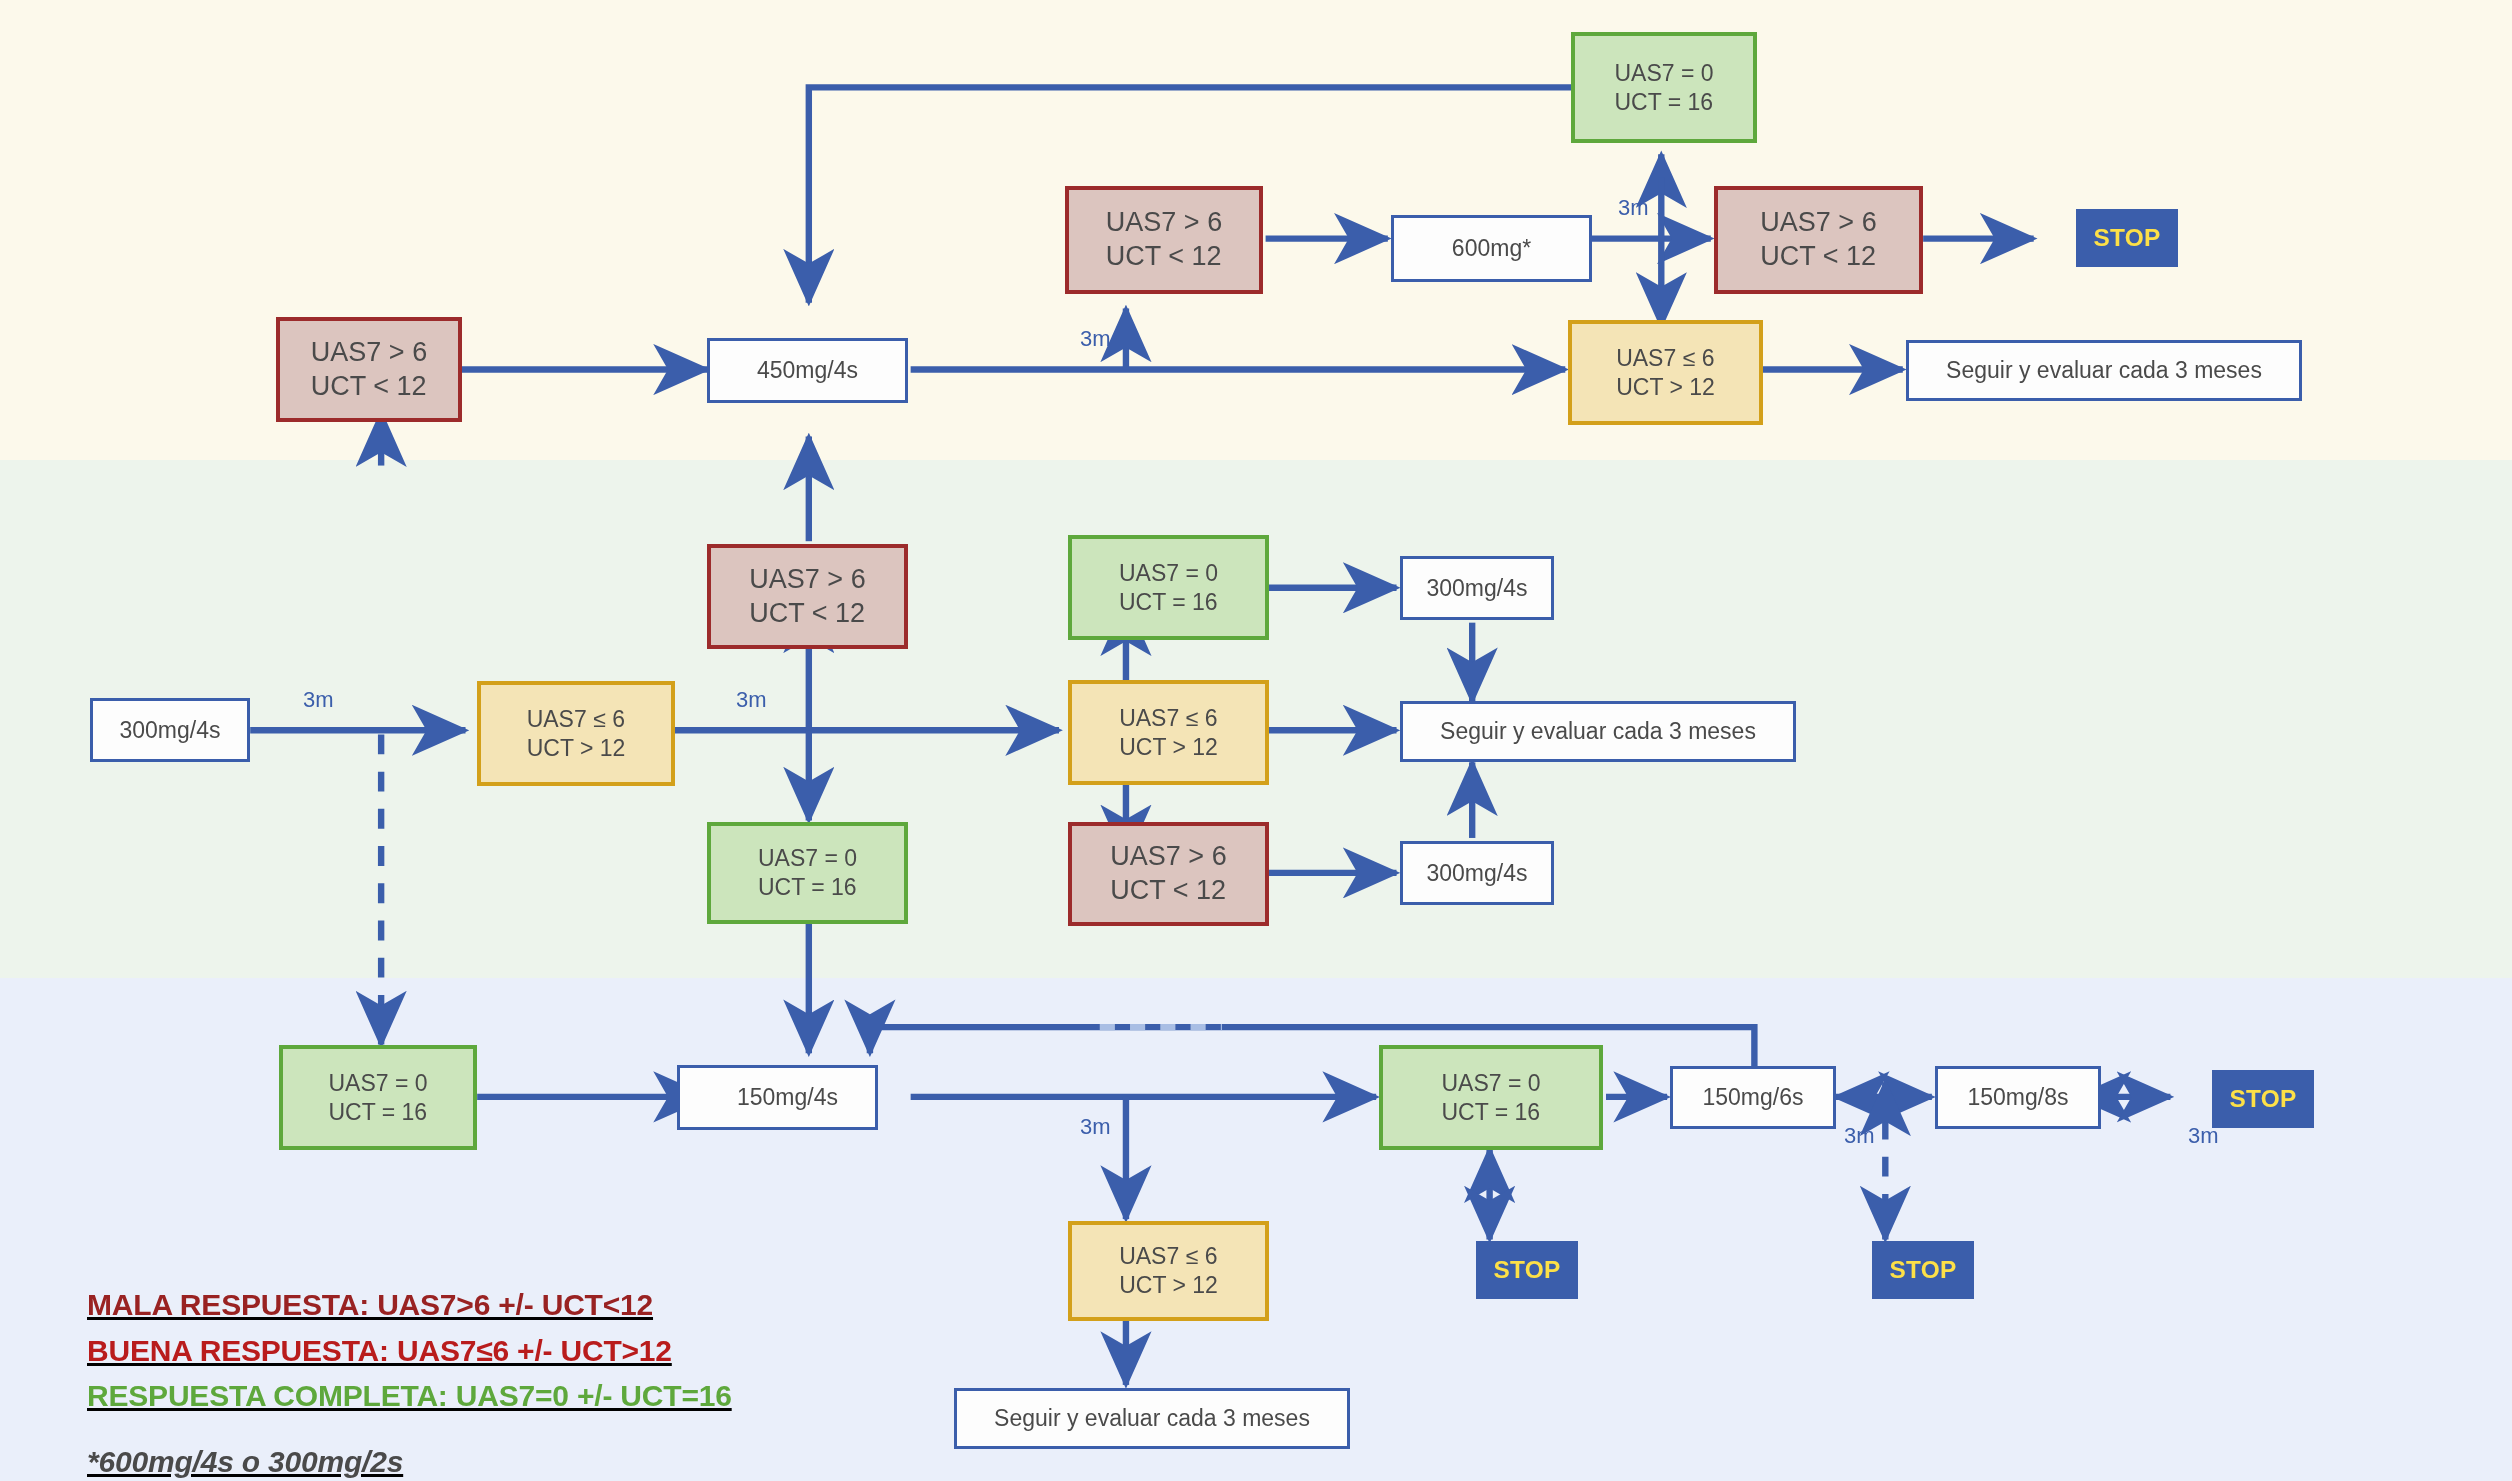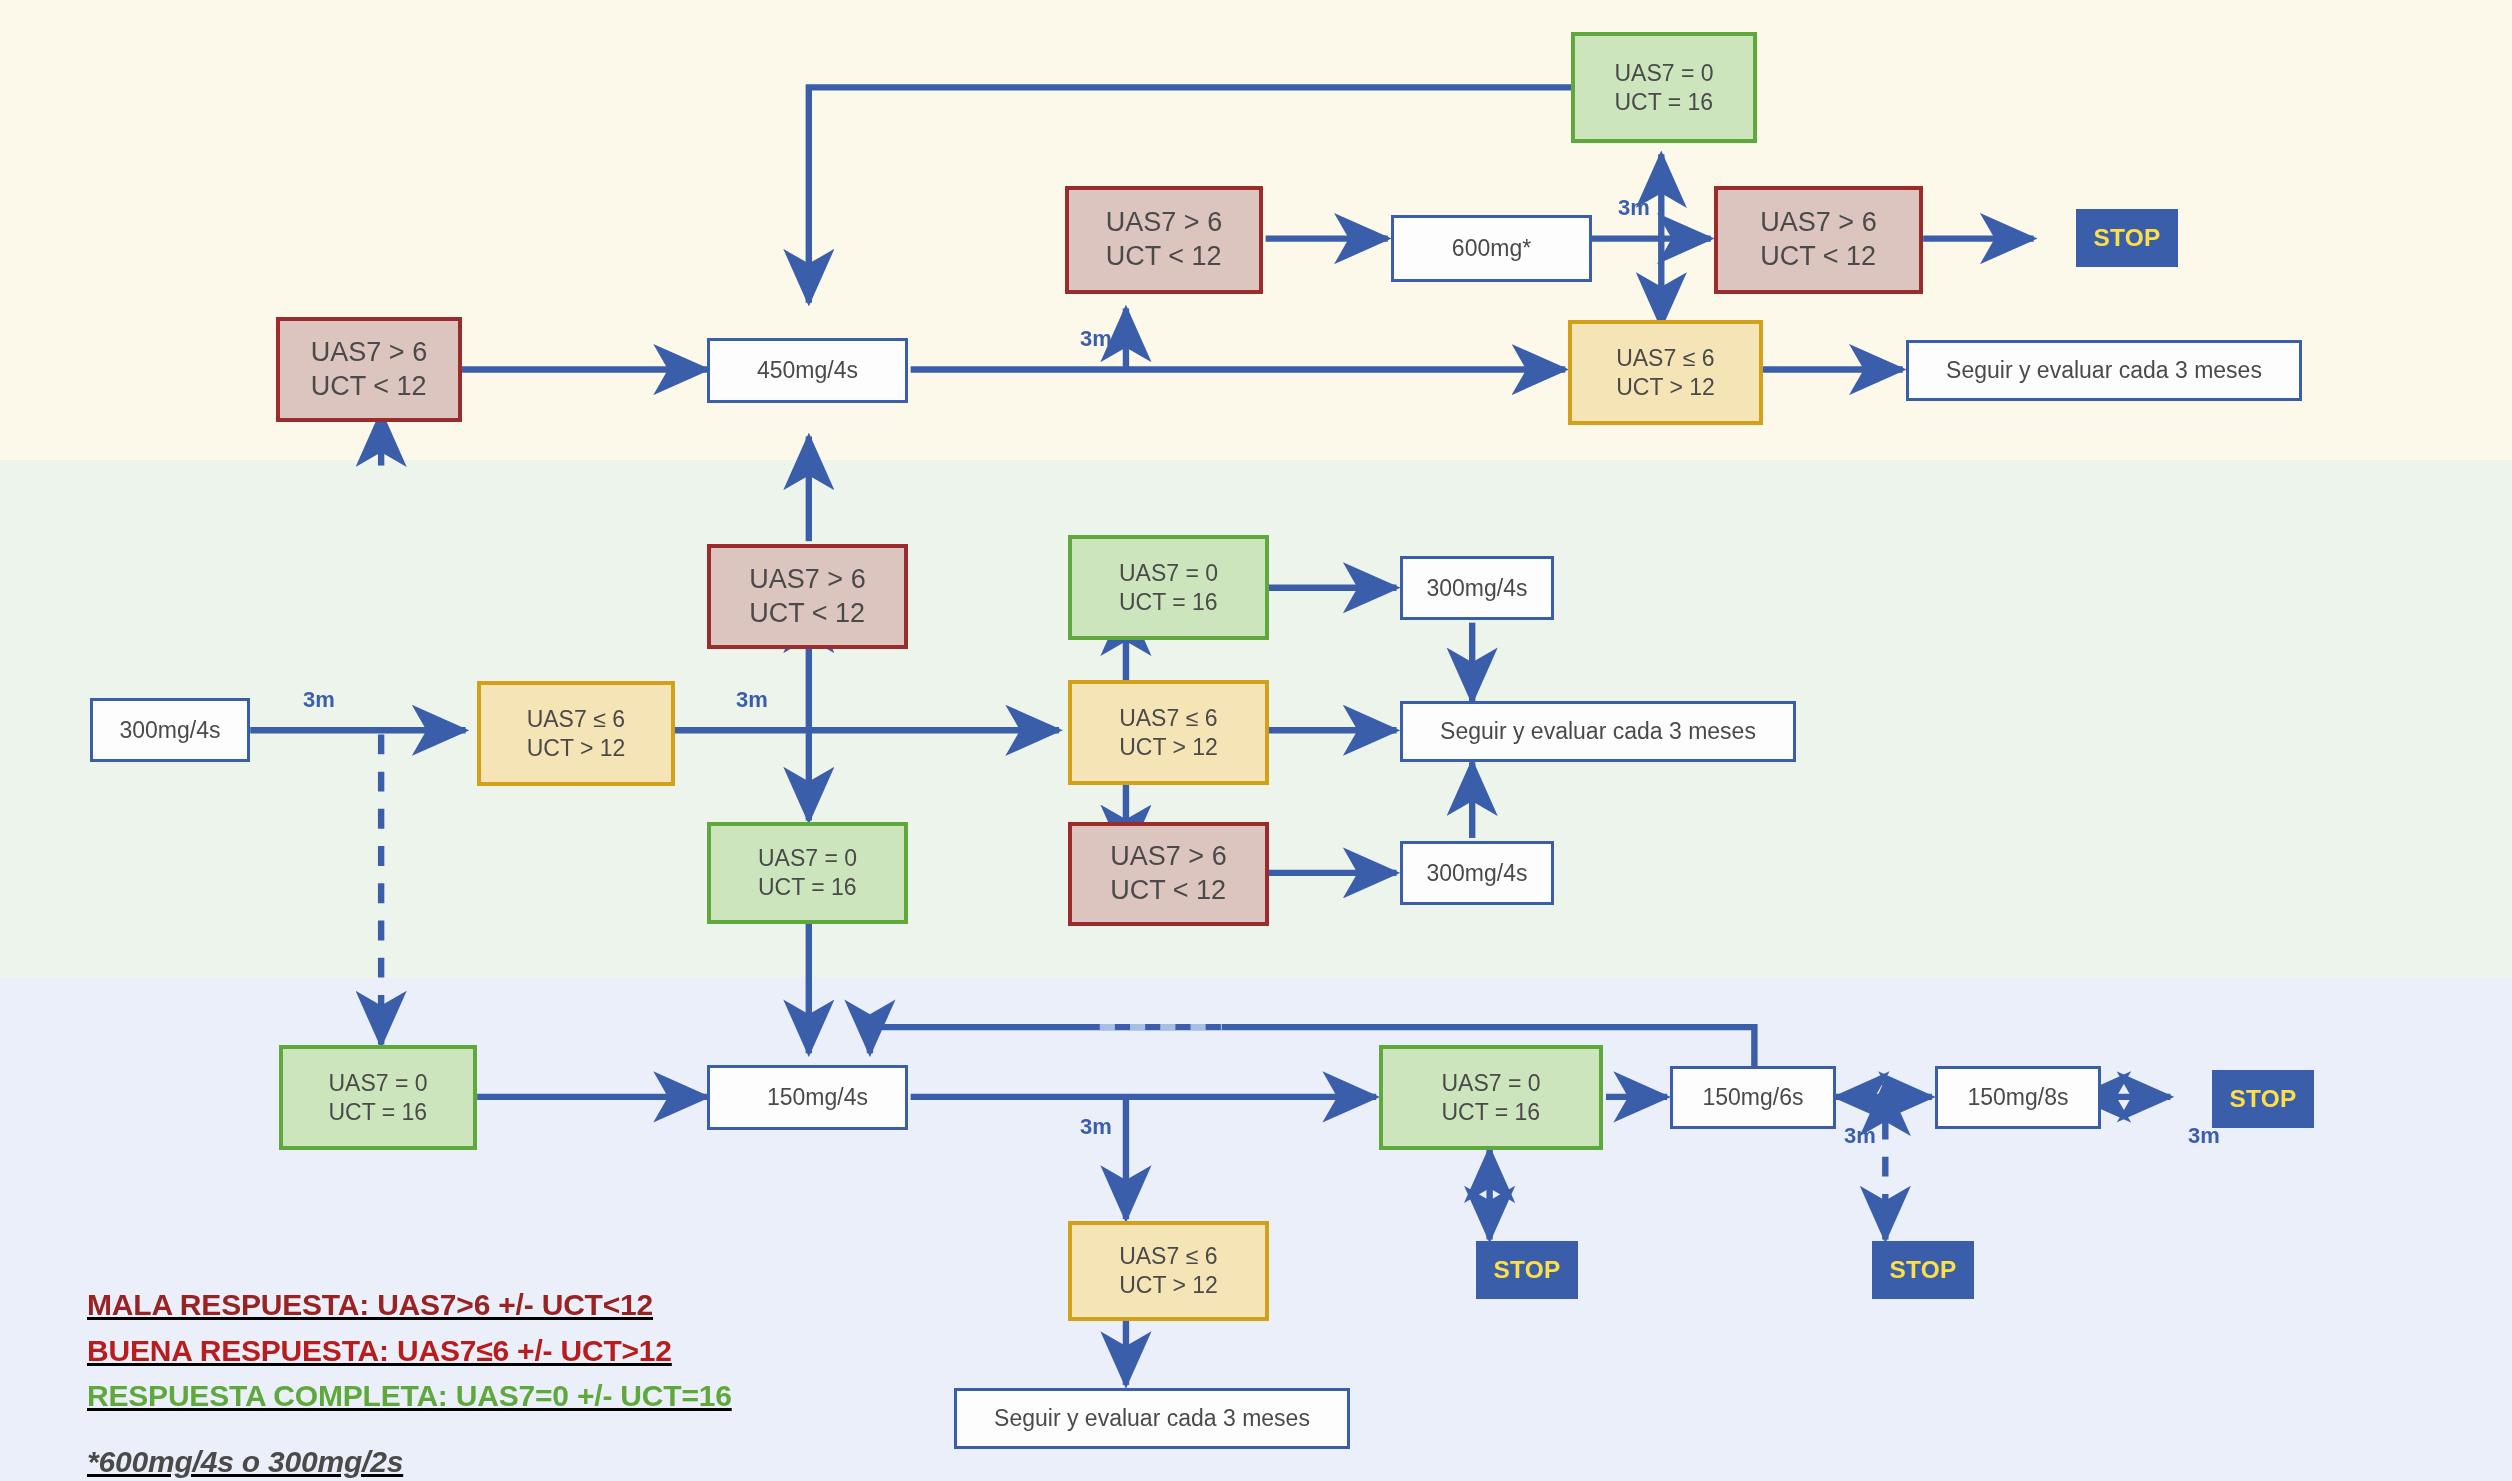--- a/index.html
+++ b/index.html
@@ -16,21 +16,21 @@
         justify-content:center;text-align:left;color:#4A4A4A;line-height:1.25;}
   .node span{display:block;}
 
   .n-red{background:#DCC5BF;border:4.1px solid #9C2B2B;font-size:27px;}
   .n-yel{background:#F4E4B6;border:4.1px solid #D3A01A;font-size:23px;}
   .n-grn{background:#CCE5BC;border:4.1px solid #5EA83C;font-size:23px;}
   .n-plain{background:#FDFDFD;border:3.5px solid #3B5EAB;font-size:23px;}
   .n-stop{background:#3B5EAB;border:0;color:#fde047;font-weight:bold;font-size:24.4px;
           letter-spacing:0.3px;margin-left:36px;}
 
-  .mlabel{position:absolute;color:#3B5EAB;font-size:22px;font-weight:700;}
+  .mlabel{position:absolute;color:#3B5EAB;font-size:22px;font-weight:400;}
 
   .legend{position:absolute;left:87px;top:1288px;text-decoration:underline;}
   .legend div{font-weight:bold;font-size:30px;letter-spacing:-0.2px;margin-bottom:11.6px;
               white-space:nowrap;}
   .lg-red{color:#992222;}
   .lg-yel{color:#b91c1c;}
   .lg-grn{color:#5EA83C;}
   .lg-note{color:#4A4A4A;font-style:italic;font-weight:bold;font-size:28px;margin-top:32px;}
 </style>
 </head>
@@ -238,21 +238,21 @@
     <span>300mg/4s</span>
   </div>
 
   <div class="node n-grn" style="left:279px;top:1045px;width:198px;height:105px;">
     <div>
       <span>UAS7 = 0</span>
       <span>UCT = 16</span>
     </div>
   </div>
 
-  <div class="node n-plain" style="left:707px;top:1065px;width:201px;height:65px;padding-left:20px;">
+  <div class="node n-plain" style="left:677px;top:1065px;width:201px;height:65px;padding-left:20px;">
     <span>150mg/4s</span>
   </div>
 
   <div class="node n-yel" style="left:1068px;top:1221px;width:201px;height:100px;">
     <div>
       <span>UAS7 ≤ 6</span>
       <span>UCT &gt; 12</span>
     </div>
   </div>
 

